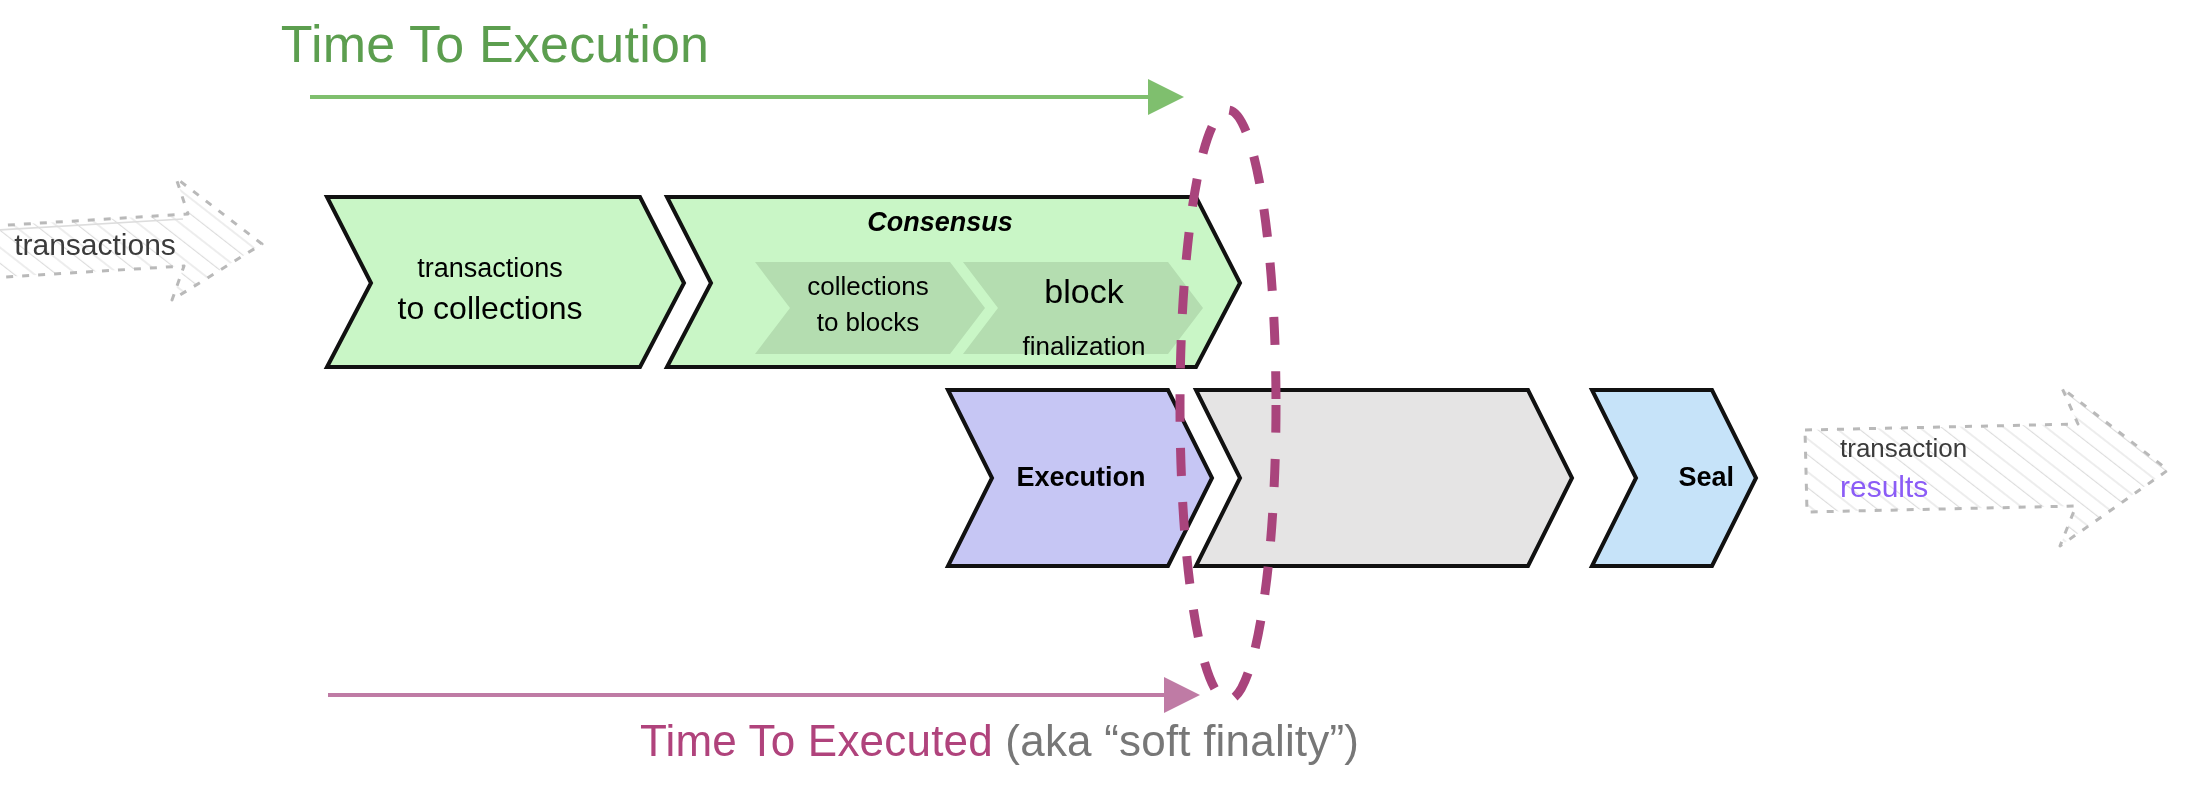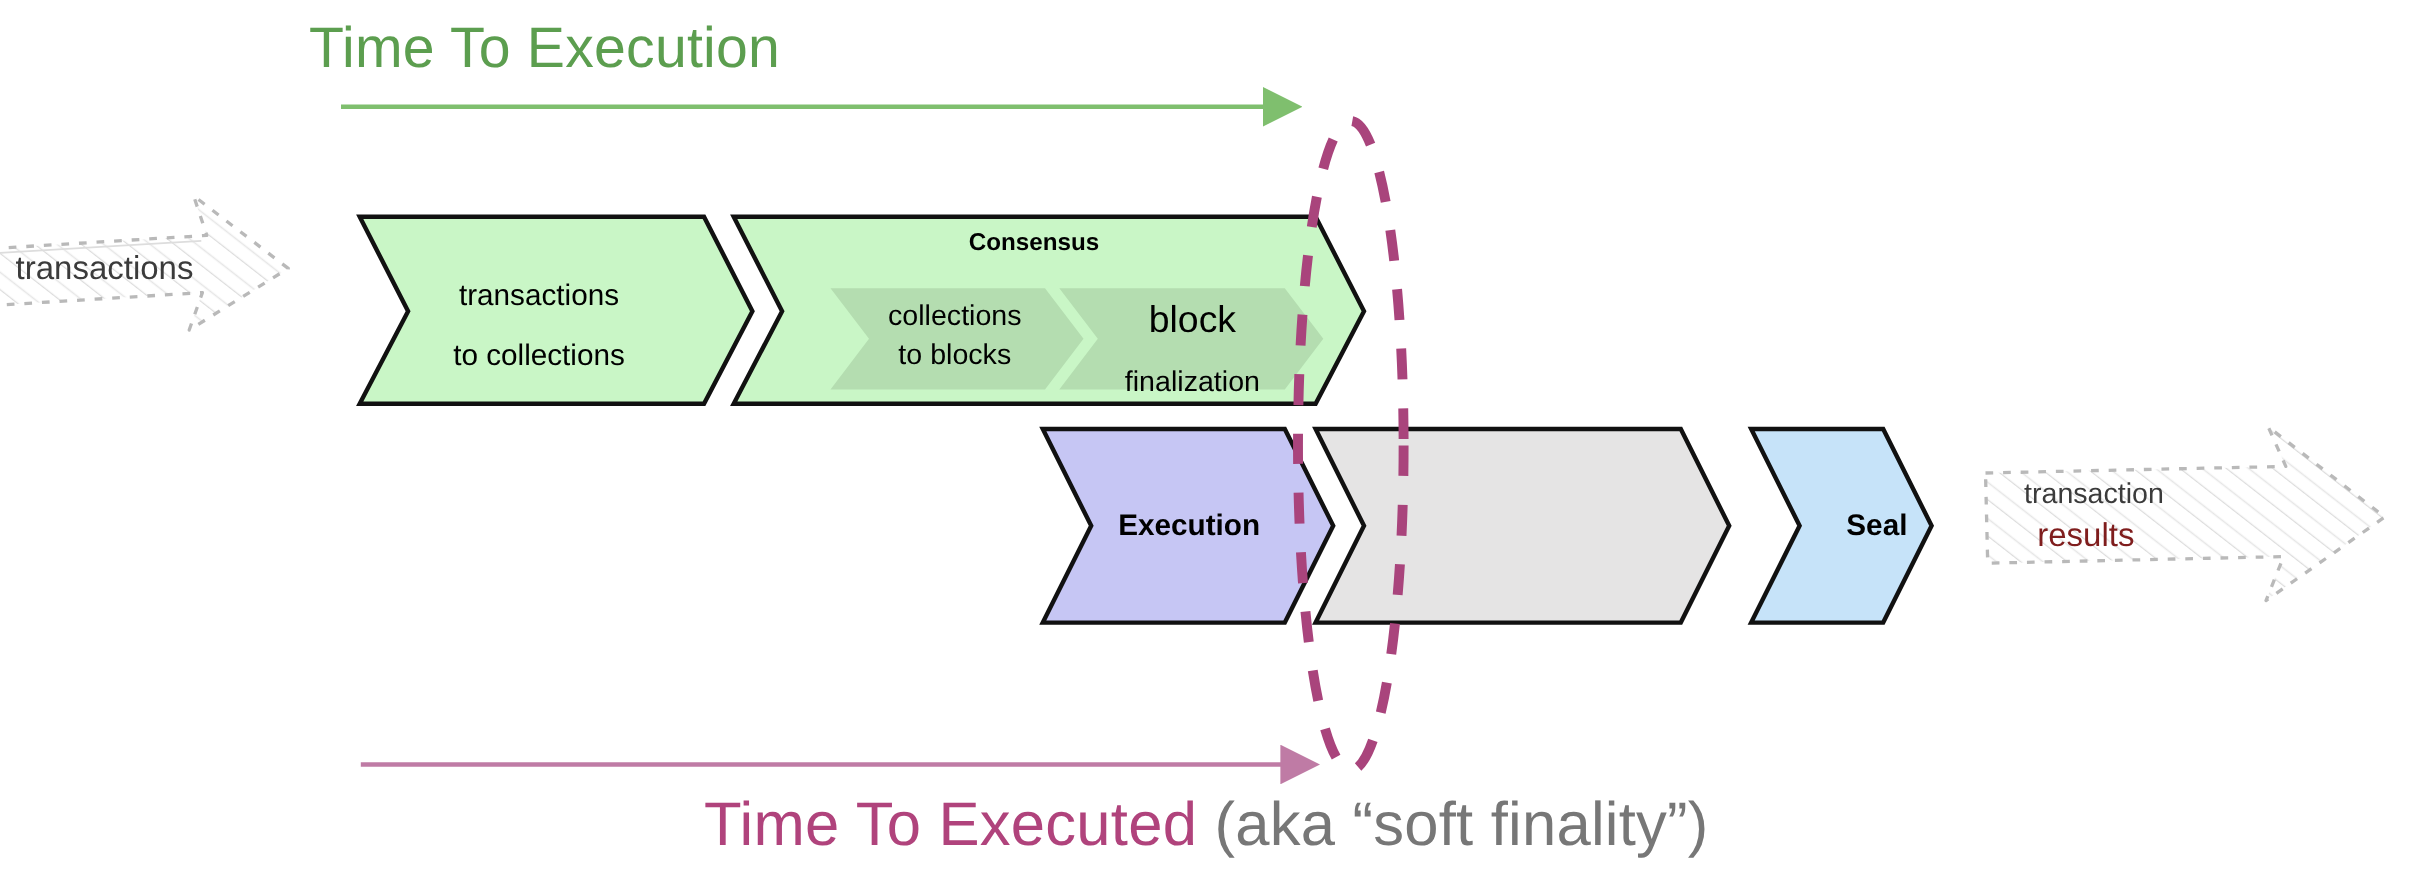--- a/index.html
+++ b/index.html
@@ -7,21 +7,21 @@
        font-family:"Liberation Sans","DejaVu Sans",sans-serif;}
   #stage{position:relative;width:2194px;height:806px;background:#fff;}
   #svgroot{position:absolute;left:0;top:0;width:2194px;height:806px;}
 
   .lbl{position:absolute;text-align:center;color:#000;line-height:1.14;
        white-space:pre;pointer-events:none;}
   .lbl-bold{font-weight:bold;}
 
   .title-ttf{position:absolute;left:0;top:14px;width:990px;text-align:center;
      font-size:52px;color:#5c9e4f;font-weight:400;letter-spacing:.2px;}
-  .title-tte{position:absolute;left:640px;top:716px;font-size:56px;
+  .title-tte{position:absolute;left:640px;top:716px;font-size:44px;
      font-weight:400;letter-spacing:.2px;white-space:nowrap;}
   .tte-a{color:#b0437c;}
   .tte-b{color:#777777;}
 </style>
 </head>
 <body>
 
 <div id="stage">
 
   <svg id="svgroot" viewBox="0 0 2194 806">
@@ -91,31 +91,31 @@
 
   <div class="title-ttf">Time To Execution</div>
 
   <div class="title-tte">
     <span class="tte-a">Time To Executed</span><span class="tte-b"> (aka “soft finality”)</span>
   </div>
 
   <div class="lbl" style="left:-20px;top:228px;width:230px;font-size:30px;color:#3b3b3b;">transactions</div>
 
   <div class="lbl" style="left:340px;top:253px;width:300px;font-size:27px;">transactions</div>
-  <div class="lbl" style="left:340px;top:308px;width:300px;font-size:27px;">to collections</div>
+  <div class="lbl" style="left:340px;top:290px;width:300px;font-size:32px;">to collections</div>
 
-  <div class="lbl lbl-bold" style="left:740px;top:207px;width:400px;font-size:22px;">Consensus</div>
+  <div class="lbl lbl-bold" style="left:740px;top:207px;width:400px;font-size:27px;font-style:italic;">Consensus</div>
 
   <div class="lbl" style="left:760px;top:272px;width:216px;font-size:26px;">collections</div>
   <div class="lbl" style="left:760px;top:308px;width:216px;font-size:26px;">to blocks</div>
 
   <div class="lbl" style="left:970px;top:272px;width:228px;font-size:34px;">block</div>
   <div class="lbl" style="left:970px;top:308px;width:228px;font-size:26px;margin-top:24px;">finalization</div>
 
   <div class="lbl lbl-bold" style="left:985px;top:462px;width:192px;font-size:27px;">Execution</div>
 
 
   <div class="lbl lbl-bold" style="left:1624px;top:462px;width:110px;font-size:27px;text-align:right;">Seal</div>
 
   <div class="lbl" style="left:1840px;top:434px;width:230px;font-size:26px;color:#3b3b3b;text-align:left;">transaction</div>
-  <div class="lbl" style="left:1840px;top:470px;width:230px;font-size:30px;color:#7f1d1d;text-align:left;margin-left:12px;">results</div>
+  <div class="lbl" style="left:1840px;top:470px;width:230px;font-size:30px;color:#8b5cf6;text-align:left;">results</div>
 
 </div>
 
 </body></html>

